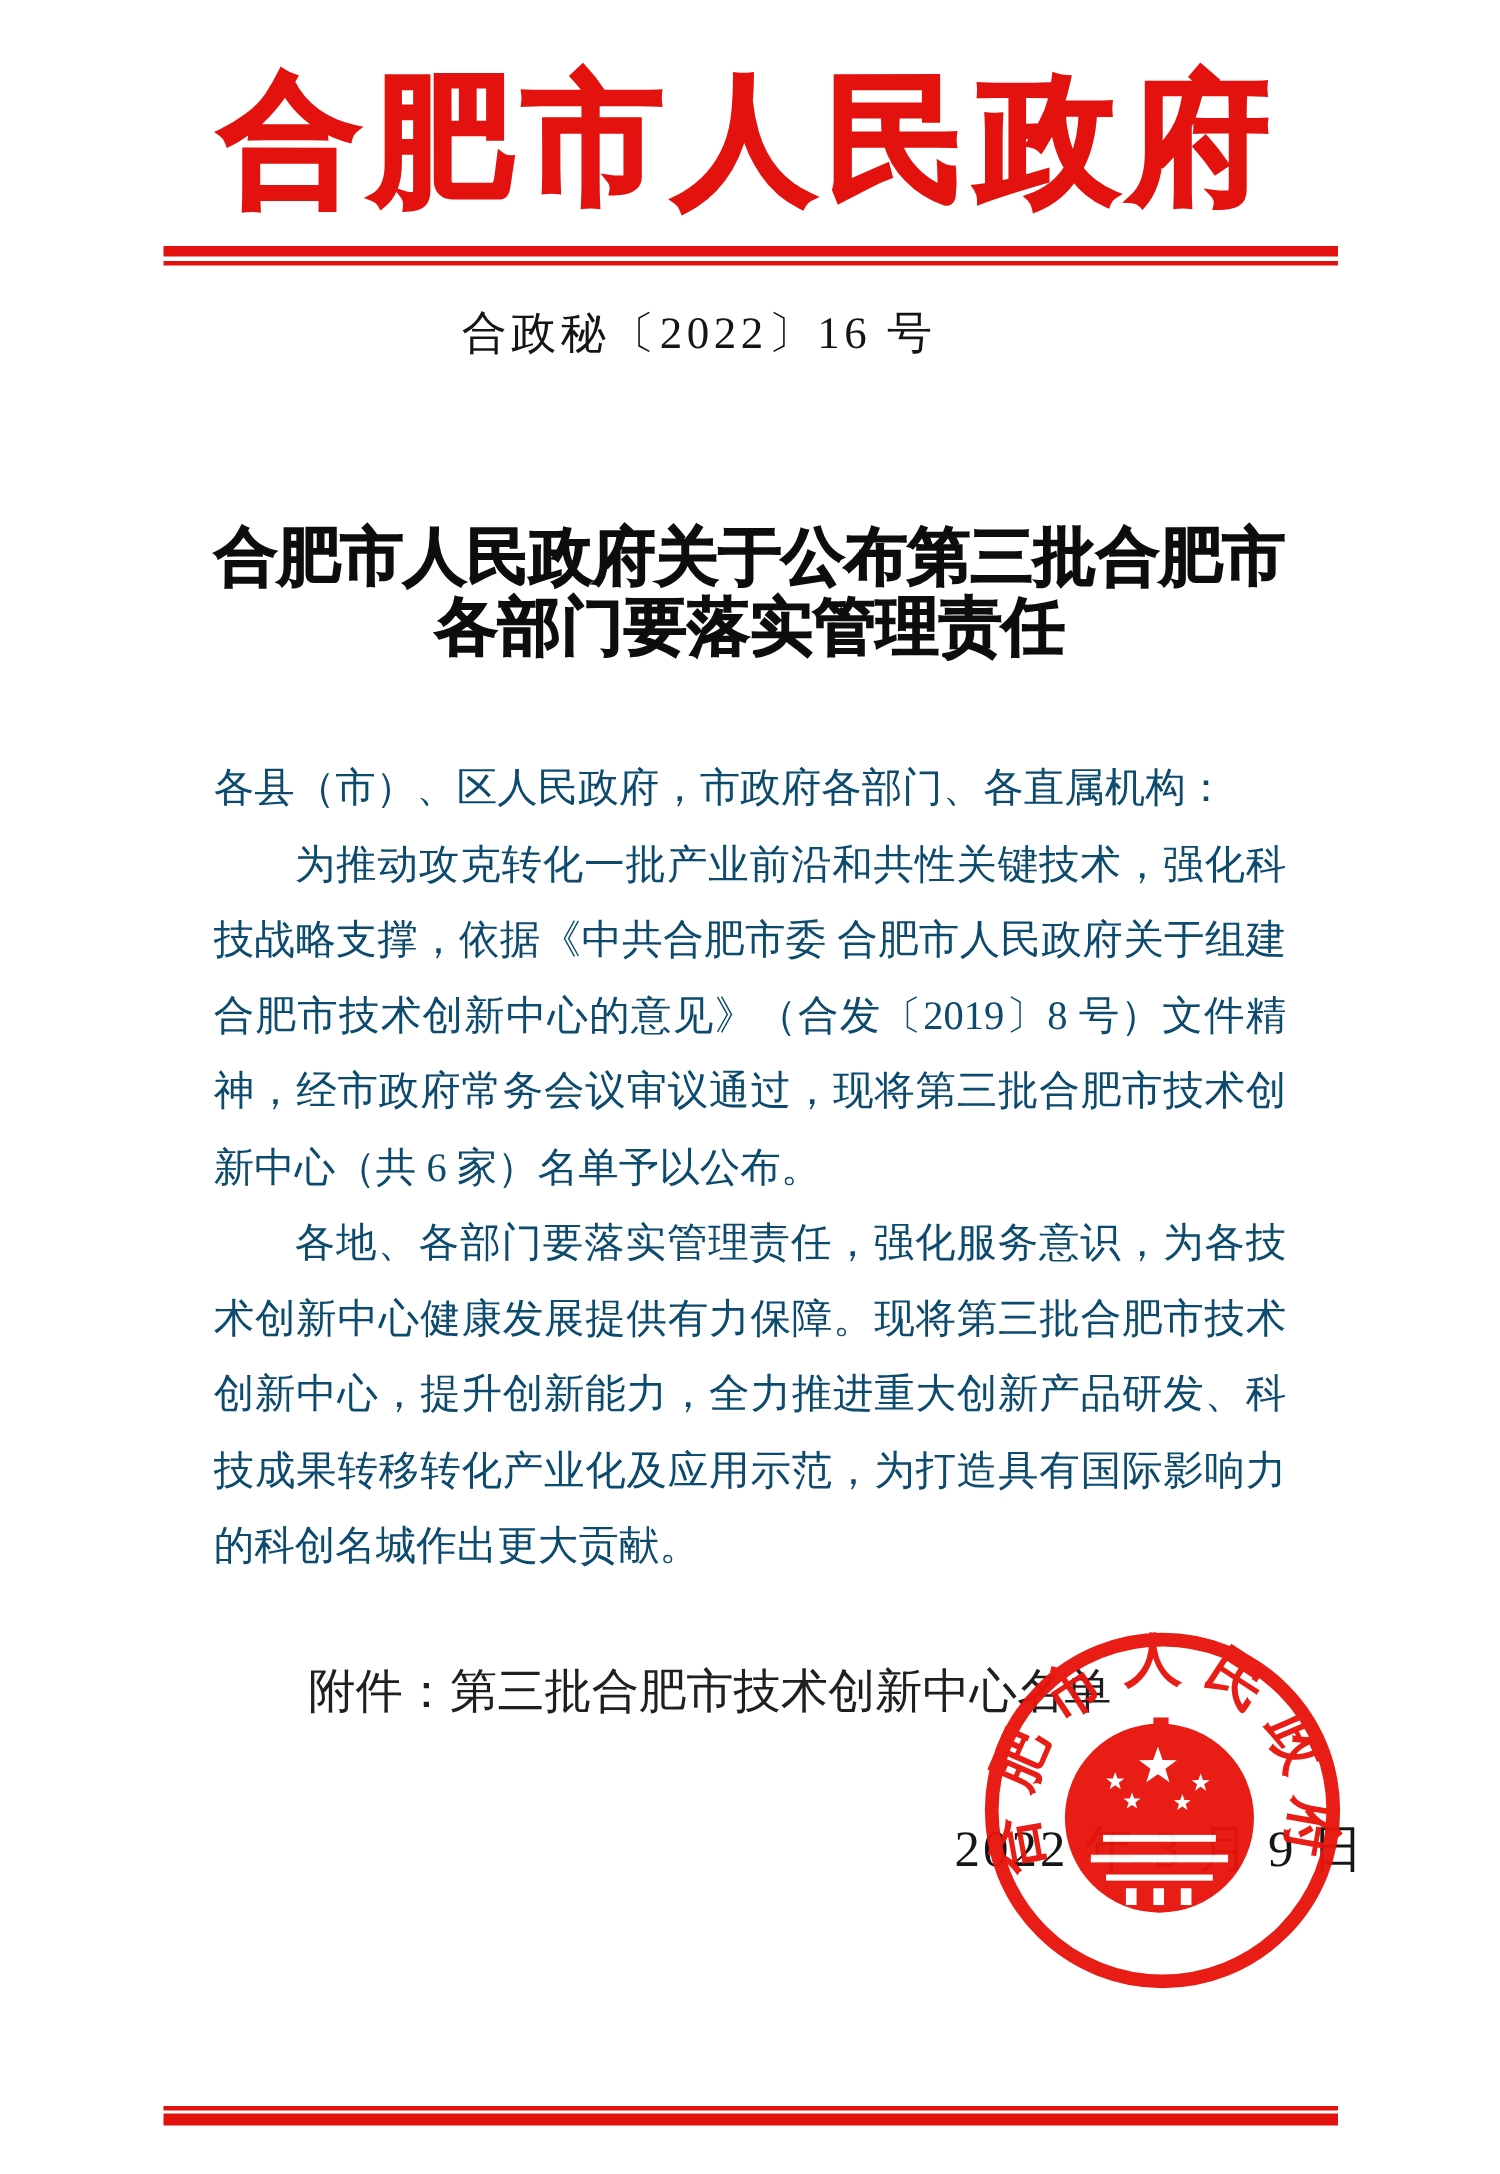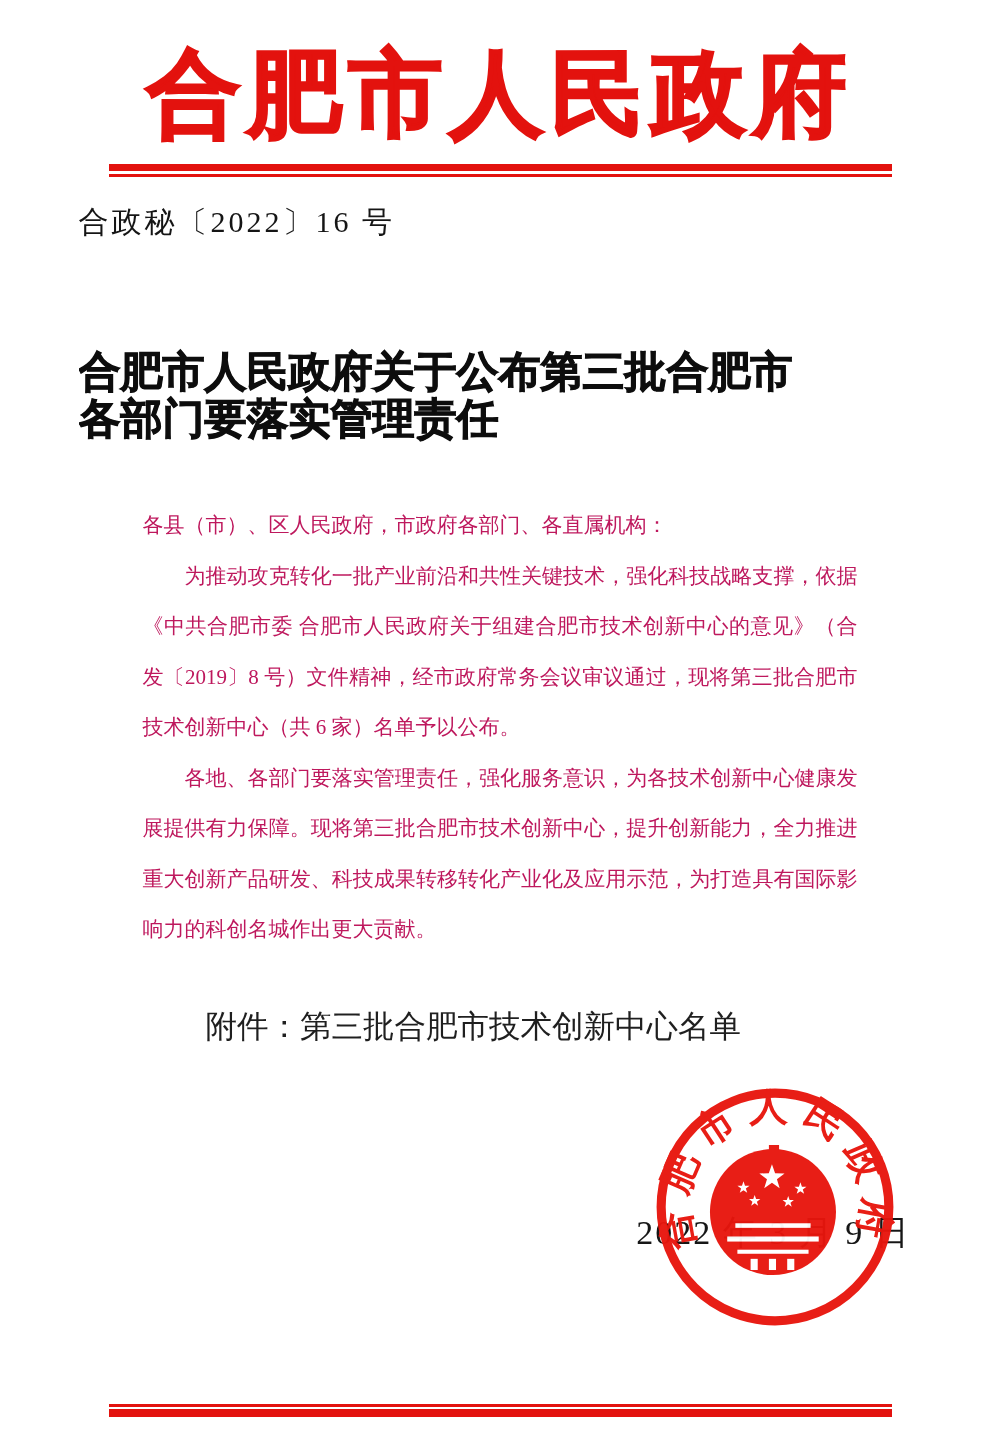--- a/index.html
+++ b/index.html
@@ -27,41 +27,42 @@
     white-space: nowrap;
   }
   
   .divider-top { margin: 15px 30px 0 30px; }
   .divider-top .bar-thick { height: 7px; background: #e3120e; }
   .divider-top .bar-thin  { height: 3px; background: #e3120e; margin-top: 3px; }
   
   .doc-number {
     margin-top: 25px;
     padding-right: 68px;
-    text-align: left;
+    text-align: center;
     font-size: 30px;
     letter-spacing: 3px;
     color: #151515;
   }
   
   .doc-title {
     margin-top: 106px;
+    text-align: center;
     font-size: 42px;
     line-height: 47px;
     font-weight: 700;
     color: #0d0d0d;
     -webkit-text-stroke: 1px #0d0d0d;
   }
   
   .doc-body {
     margin: 57px 64px 0 64px;
-    font-size: 21px;
+    font-size: 27px;
     line-height: 50.5px;
     text-align: justify;
-    color: #be185d;
+    color: #0c4a6e;
   }
   .doc-body .salutation { text-indent: 0; }
   .doc-body p.para { text-indent: 2em; }
   .attachment-line {
     margin: 47px 64px 0 64px;
     font-size: 31.5px;
     line-height: 50.5px;
     text-indent: 2em;
     color: #1f1f1f;
   }

